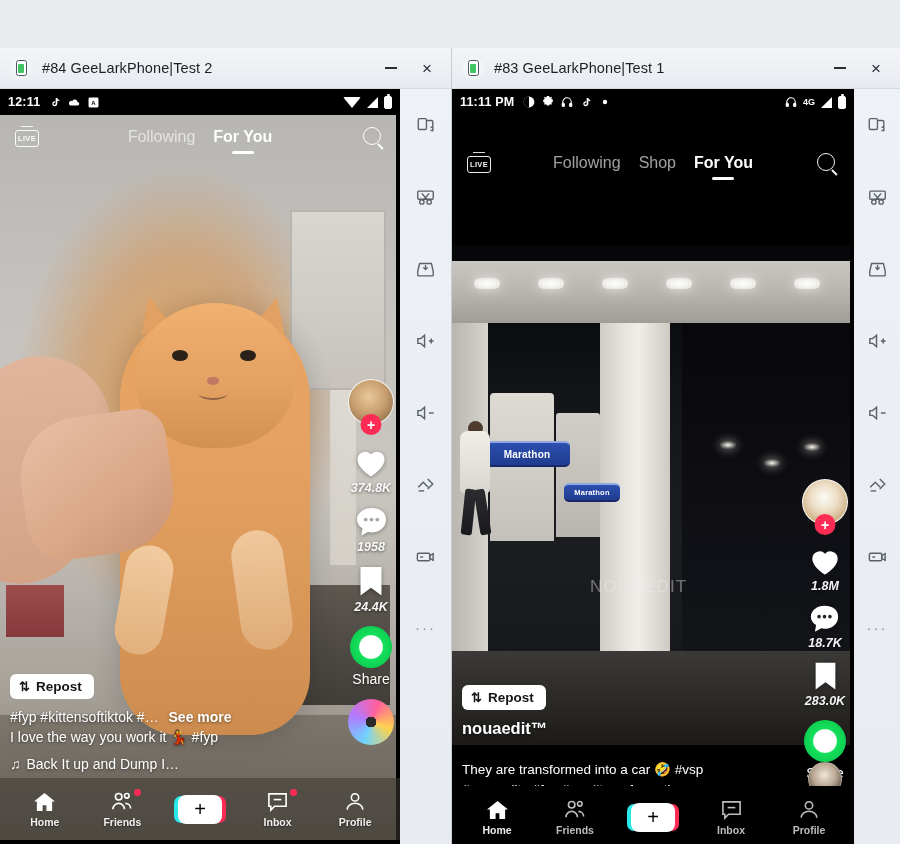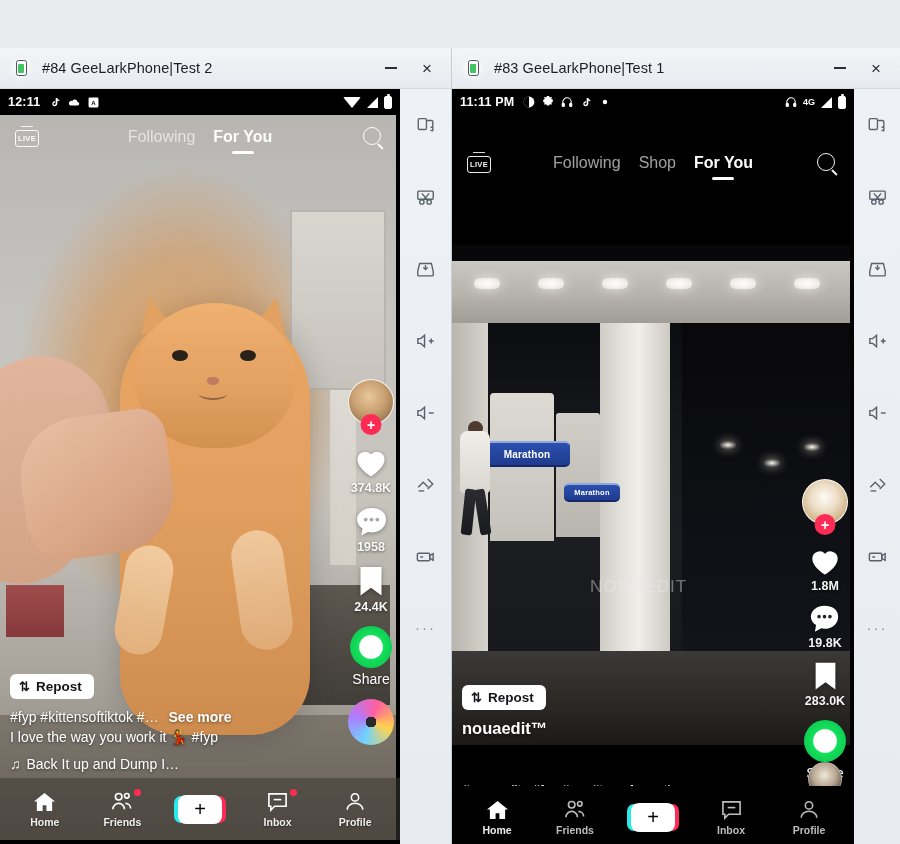--- a/index.html
+++ b/index.html
@@ -461,20 +461,21 @@
     display:flex; flex-direction: column; align-items:center;
     margin-bottom: 10px;
   }
   .rail-glyph { display:block; filter: drop-shadow(0 1px 2px rgba(0,0,0,.35)); }
   .rail-count {
     font-size: 12.5px;
     font-weight: bold;
     margin-top: 3px;
     text-shadow: 0 1px 3px rgba(0,0,0,.55);
     color: rgba(255,255,255,.95);
+    font-style: italic;
   }
   .rail-share-disc {
     width: 42px; height: 42px; border-radius: 50%;
     background: radial-gradient(circle at 50% 50%, #ffffff 0%, #ffffff 38%, #13e05b 42%, #0ecf52 70%, #07b845 100%);
     display:flex;align-items:center;justify-content:center;
     margin-top: 2px;
   }
   .rail-share-label {
     font-size: 14px; font-weight: normal; margin-top: 3px;
     text-shadow: 0 1px 3px rgba(0,0,0,.55);
@@ -947,41 +948,42 @@
               </svg>
             <span class="rail-count">1.8M</span>
           </span>
           <span class="rail-item">
             <svg class="rail-glyph" width="33" height="30" viewBox="0 0 24 22" fill="#fff">
                 <path d="M12 2C6.5 2 2 5.6 2 10c0 2.5 1.5 4.7 3.8 6.2L5 21l4.6-2.4c.8.2 1.6.3 2.4.3 5.5 0 10-3.6 10-8.9S17.5 2 12 2z"></path>
                 <circle cx="8" cy="10" r="1.3" fill="#222"></circle>
                 <circle cx="12" cy="10" r="1.3" fill="#222"></circle>
                 <circle cx="16" cy="10" r="1.3" fill="#222"></circle>
               </svg>
-            <span class="rail-count">19.8K</span>
+            <span class="rail-count">18.7K</span>
           </span>
           <span class="rail-item">
             <svg class="rail-glyph" width="29" height="31" viewBox="0 0 20 22" fill="#fff">
                 <path d="M3 2h14v19l-7-5.2L3 21V2z"></path>
               </svg>
             <span class="rail-count">283.0K</span>
           </span>
           <span class="rail-share-disc"></span>
           <span class="rail-share-label">Share</span>
         </div>
 
         <div class="caption" style="bottom:148px; width:250px;">
           <span class="repost-pill">
             <span class="rp-ico">⇅</span>
             <span>Repost</span>
           </span>
           <div class="cap-author">nouaedit™</div>
         </div>
 
         <div class="caption-dark" style="bottom:92px;">
+          <div class="cap2-line">They are transformed into a car 🤣 #vsp</div>
           <div class="cap2-line">#nouaedit_ #fyp #car #transformation</div>
         </div>
         <span class="cap2-avatar" style="bottom:96px; background: radial-gradient(circle at 48% 38%, #f0e6d8 0%, #b8a792 45%, #4a4239 85%, #23201c 100%);"></span>
 
         <div class="tabbar solid" style="bottom:44px;">
           <span class="tab">
             <svg width="23" height="21" viewBox="0 0 24 22" fill="#fff">
                 <path d="M12 2 1 11h3v10h6v-6h4v6h6V11h3L12 2z"></path>
               </svg>
             <span class="tab-label">Home</span>

